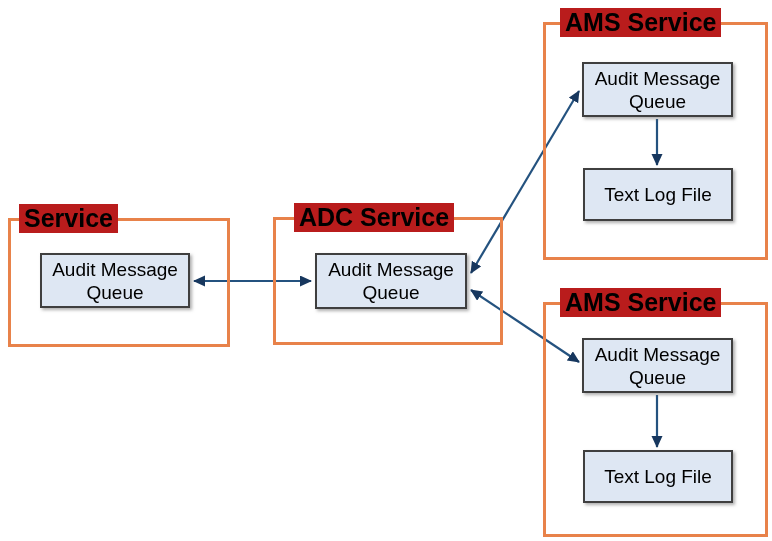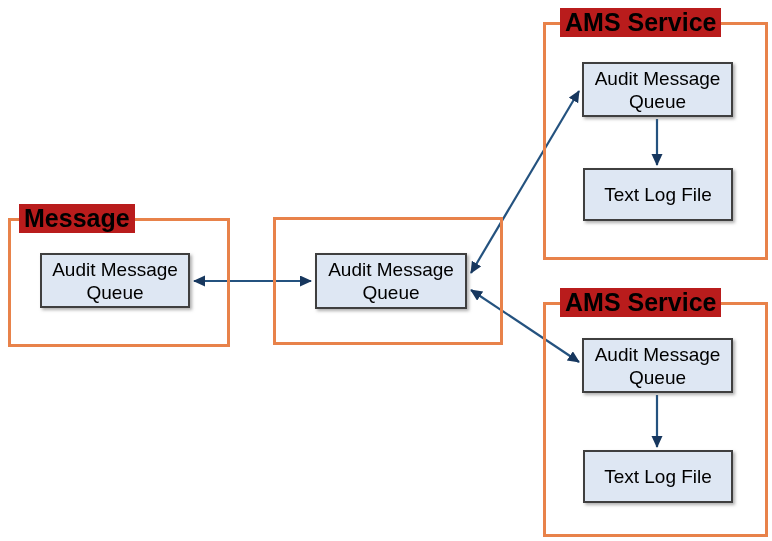--- a/index.html
+++ b/index.html
@@ -75,25 +75,26 @@
       </marker>
     </defs>
     <line class="conn" x1="194" y1="281" x2="311" y2="281" marker-start="url(#ah)" marker-end="url(#ah)"></line>
     <line class="conn" x1="471" y1="273" x2="579" y2="91" marker-start="url(#ah)" marker-end="url(#ah)"></line>
     <line class="conn" x1="471" y1="290" x2="579" y2="362" marker-start="url(#ah)" marker-end="url(#ah)"></line>
     <line class="conn" x1="657" y1="119" x2="657" y2="165" marker-end="url(#ah)"></line>
     <line class="conn" x1="657" y1="395" x2="657" y2="447" marker-end="url(#ah)"></line>
   </svg>
 
   <div class="container" style="left:8px; top:218px; width:222px; height:129px;">
-    <span class="container-title" style="left:8px;">Message</span>
+    <span class="container-title" style="left:8px;">Service</span>
     <div class="node" style="left:29px; top:32px; width:150px; height:55px;">Audit Message Queue</div>
   </div>
 
   <div class="container" style="left:273px; top:217px; width:230px; height:128px;">
+    <span class="container-title" style="left:18px;">ADC Service</span>
     <div class="node" style="left:39px; top:33px; width:152px; height:56px;">Audit Message Queue</div>
   </div>
 
   <div class="container" style="left:543px; top:22px; width:225px; height:238px;">
     <span class="container-title" style="left:14px;">AMS Service</span>
     <div class="node" style="left:36px; top:37px; width:151px; height:55px;">Audit Message Queue</div>
     <div class="node" style="left:37px; top:143px; width:150px; height:53px;">Text Log File</div>
   </div>
 
   <div class="container" style="left:543px; top:302px; width:225px; height:235px;">

